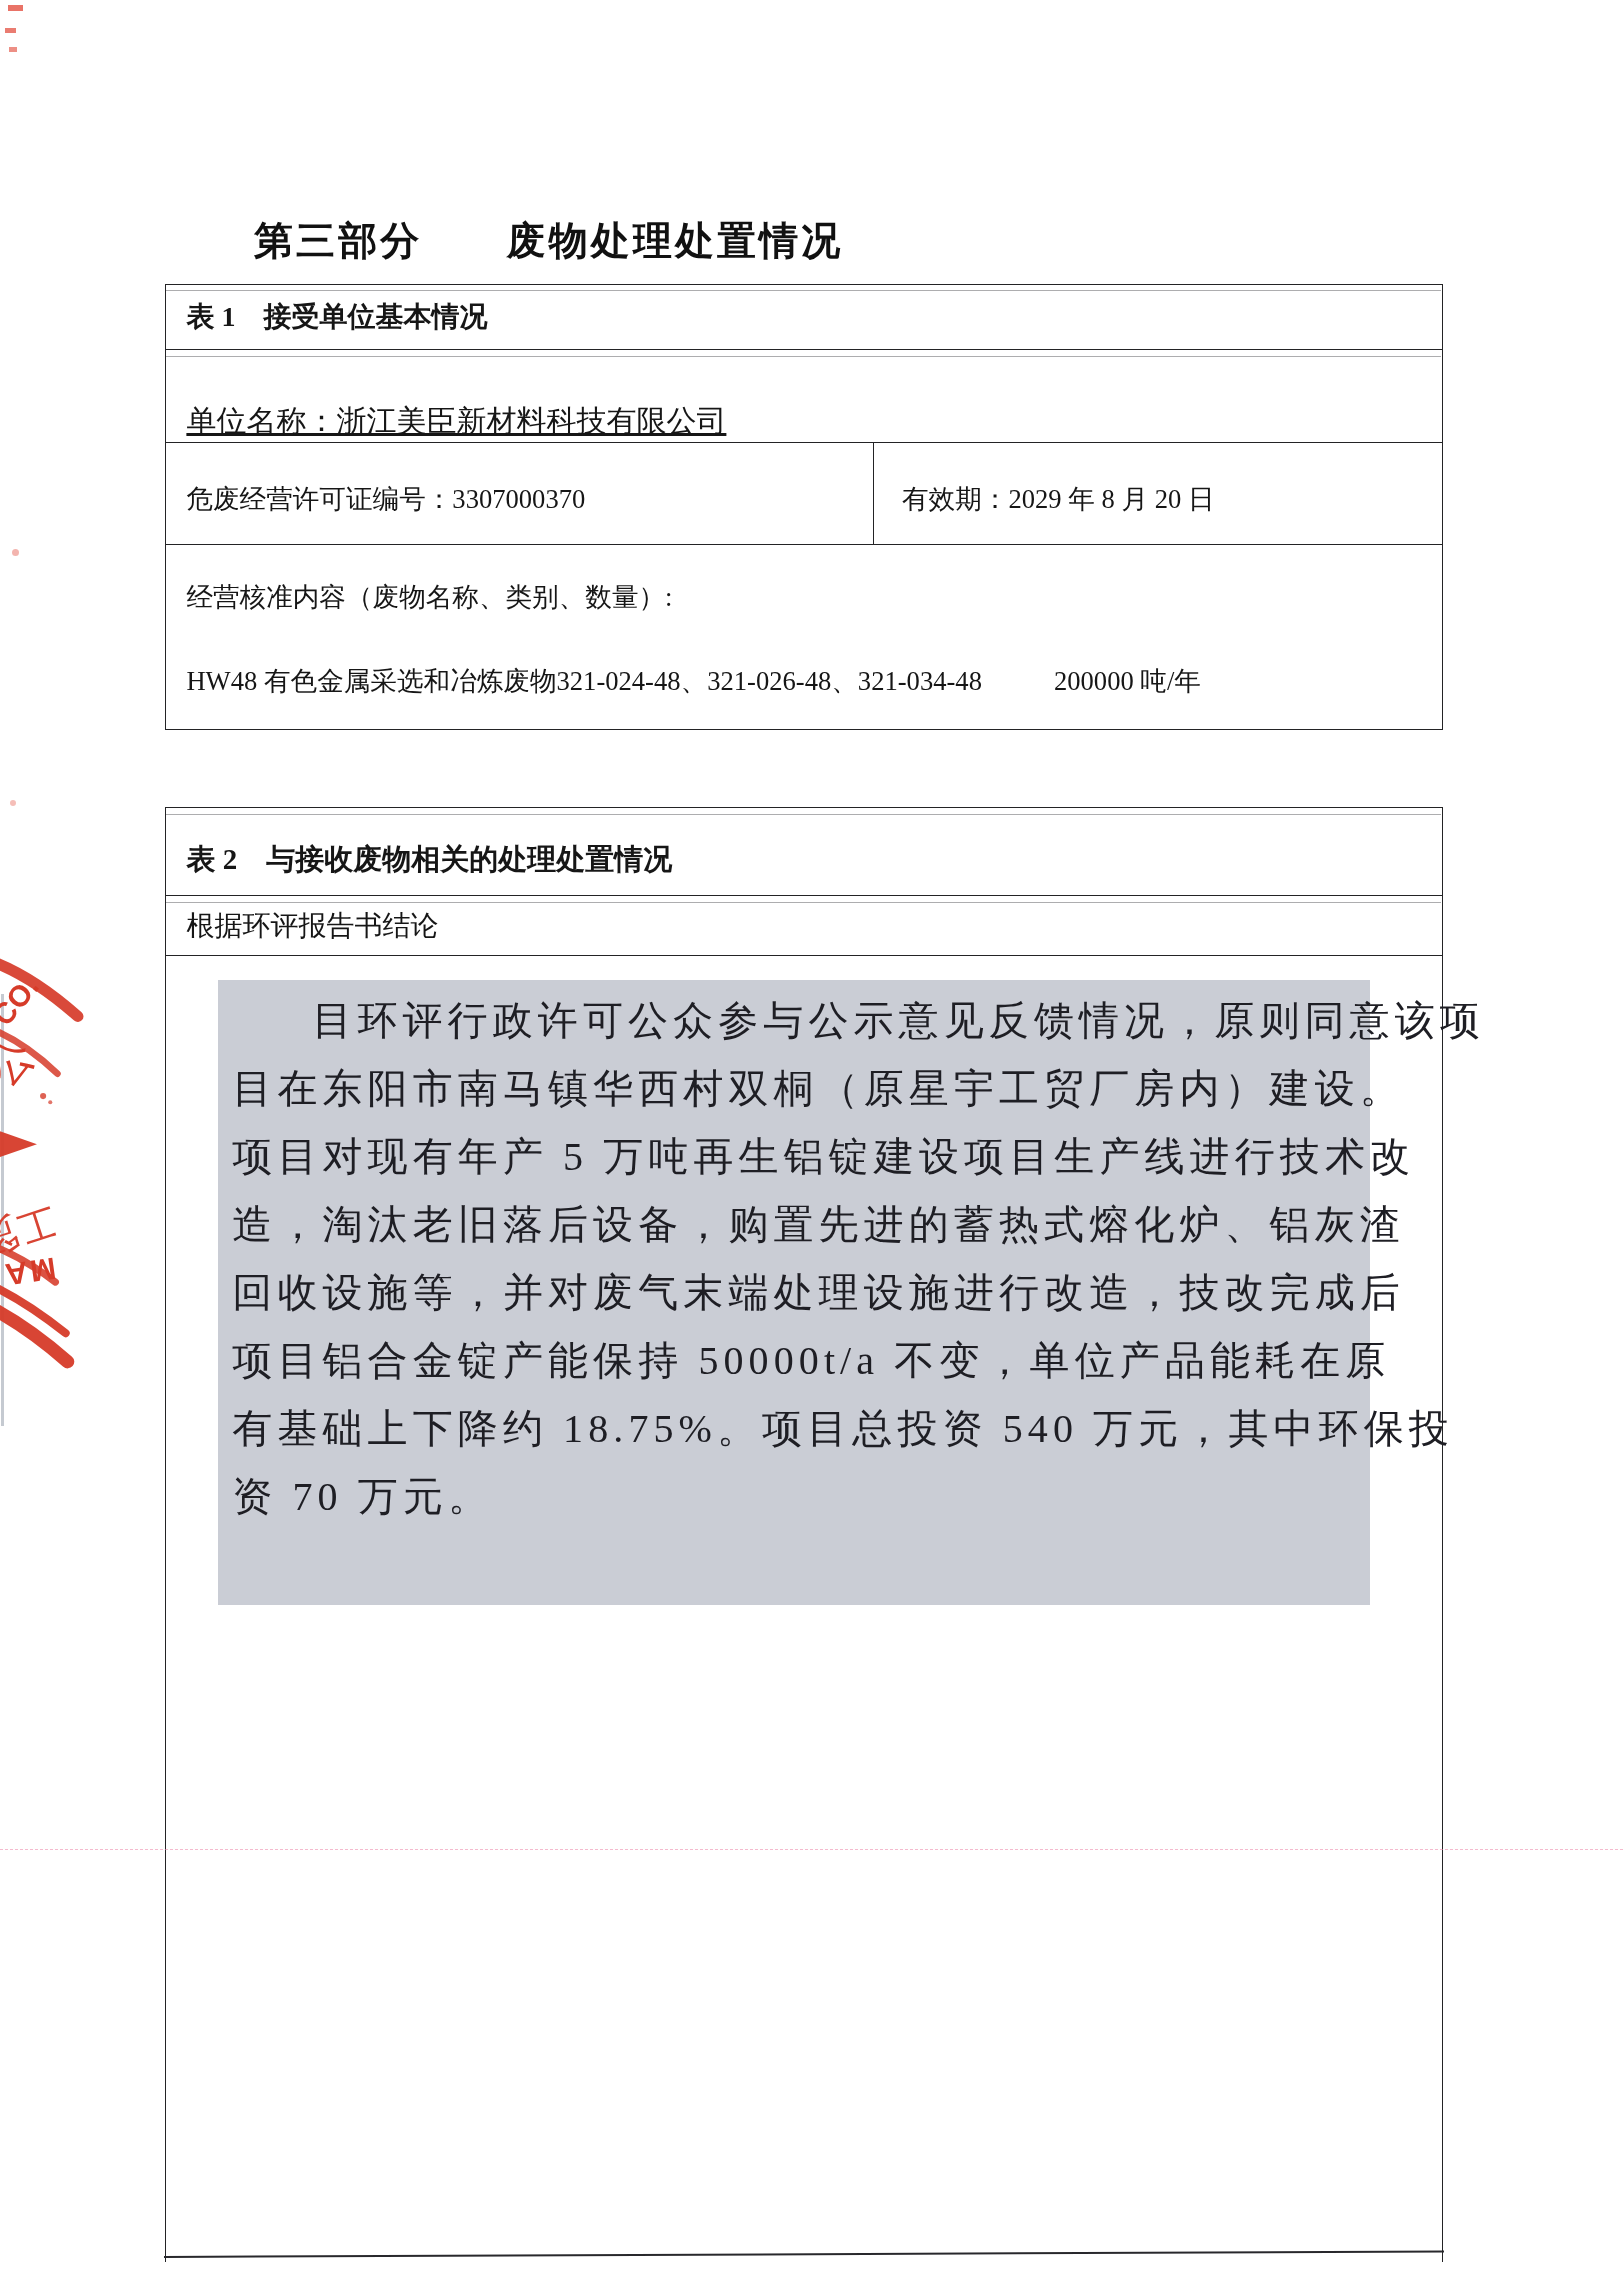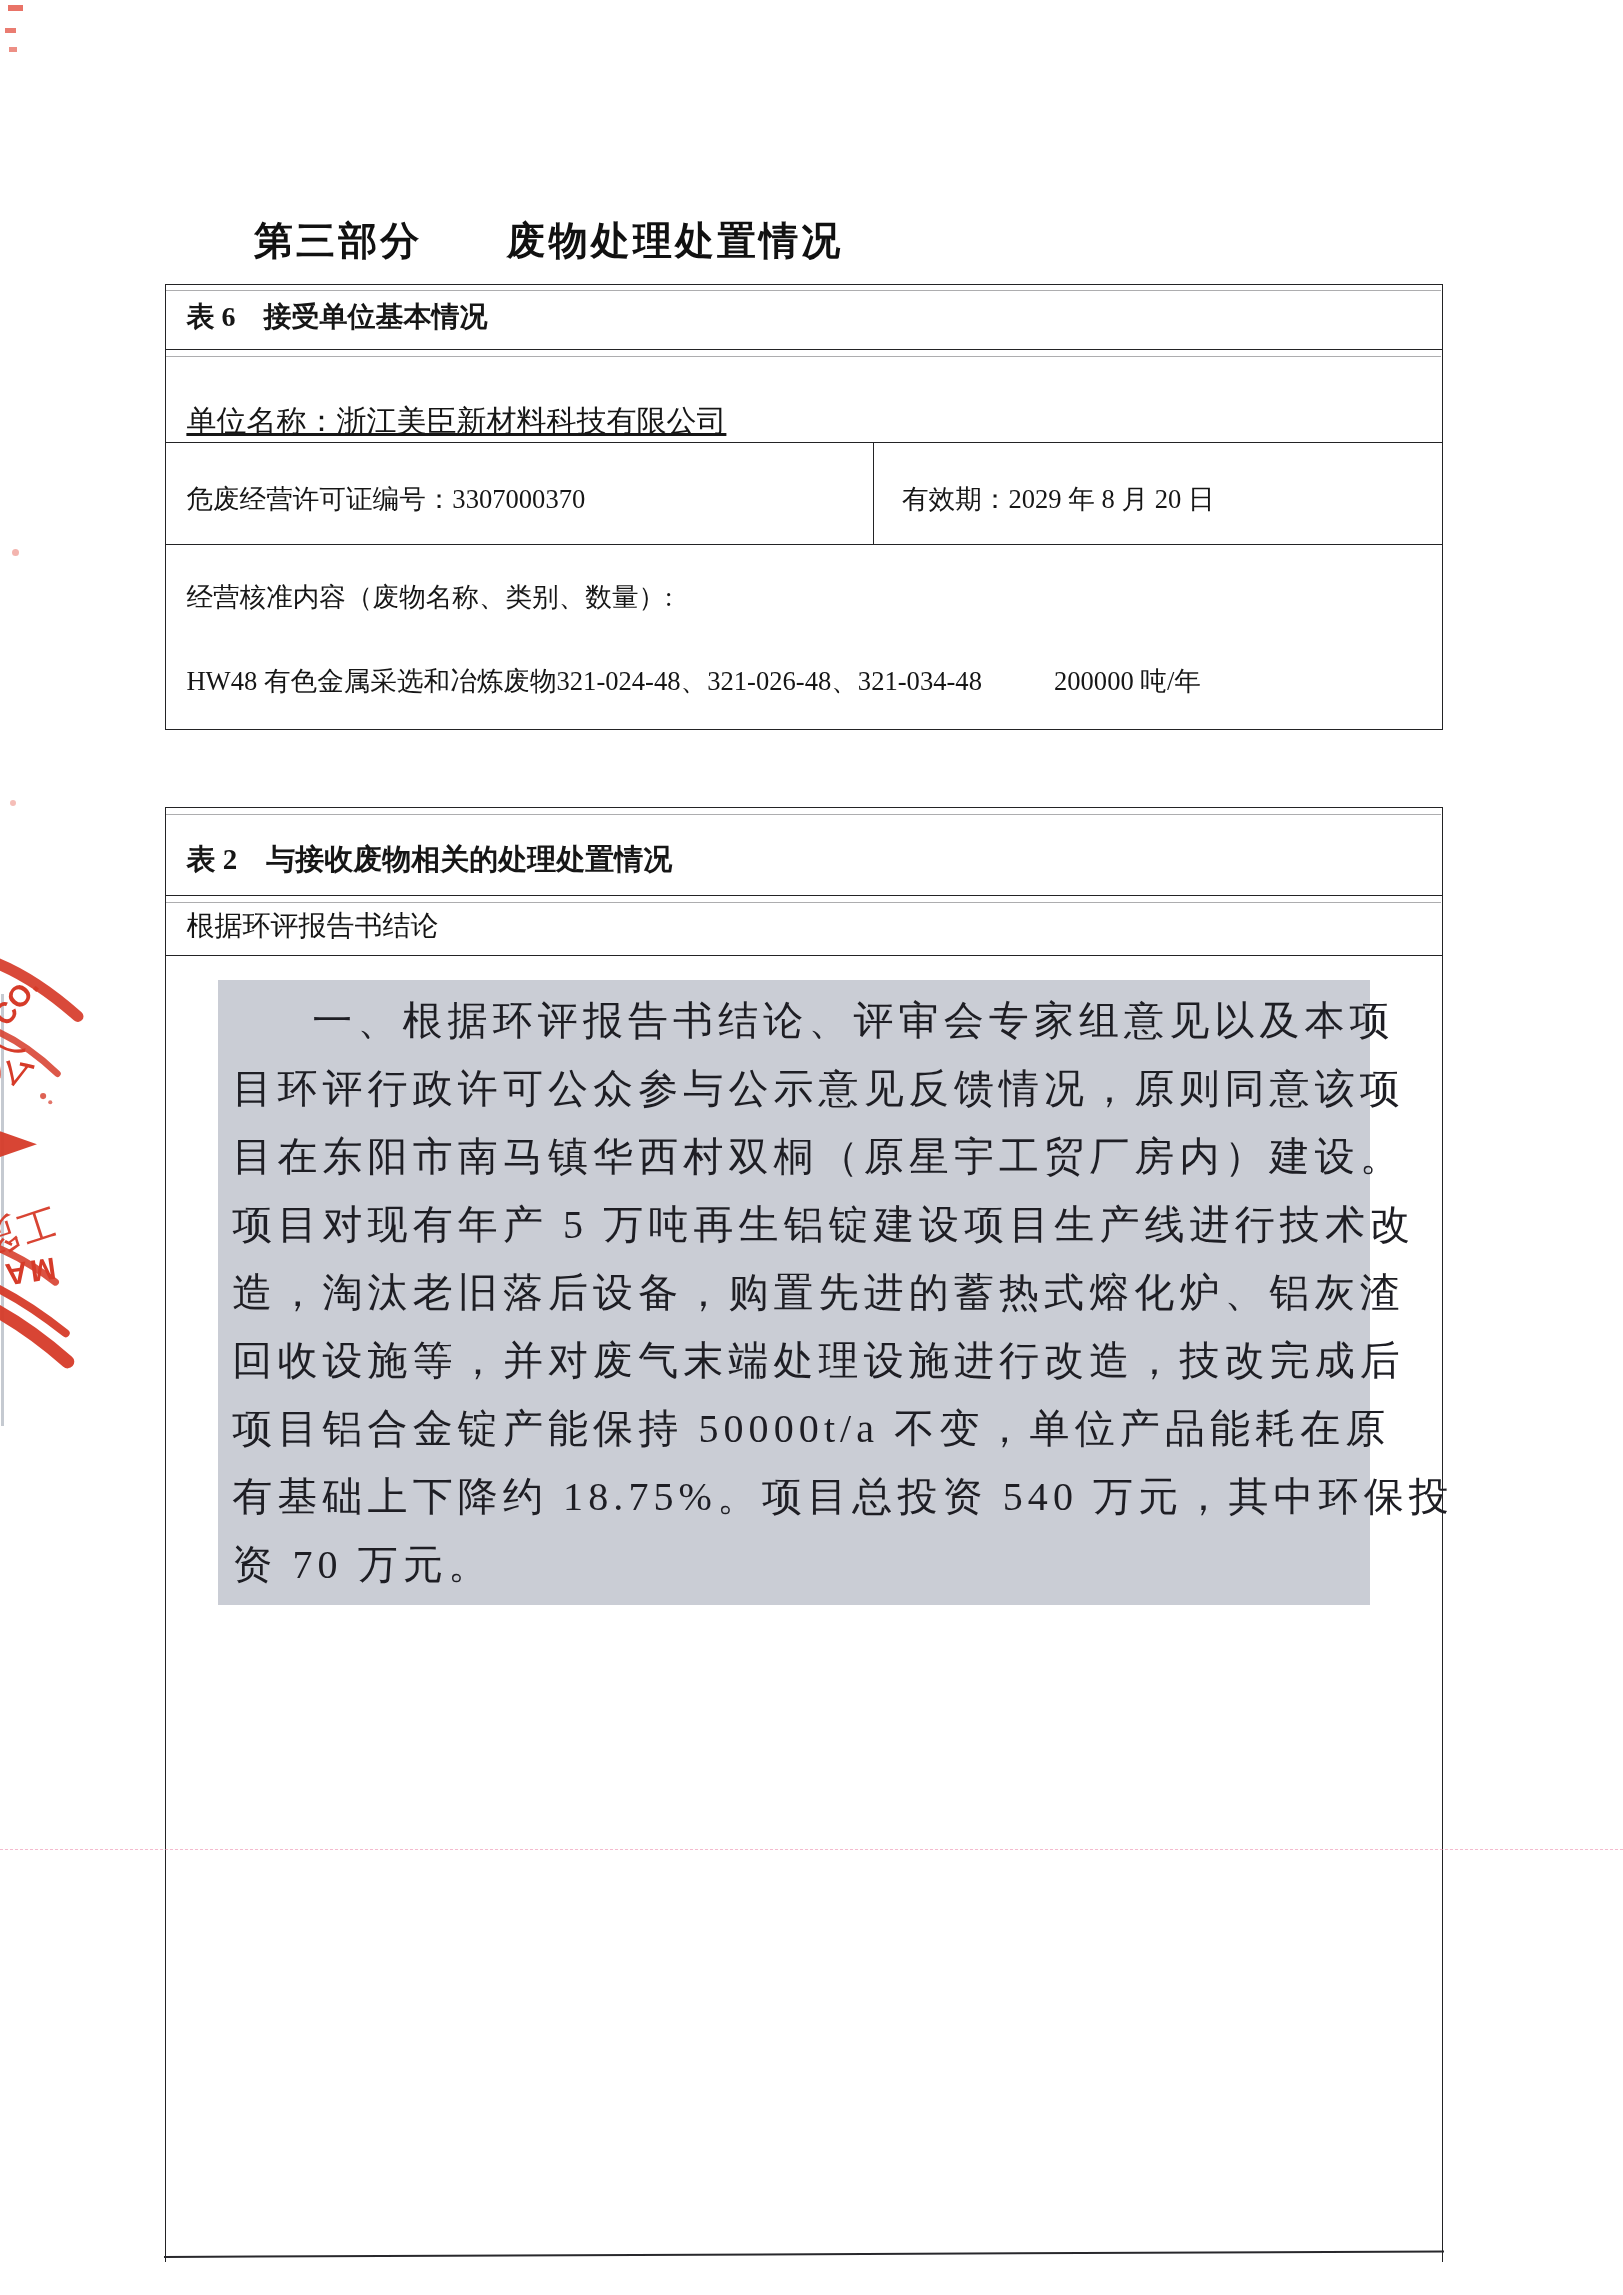--- a/index.html
+++ b/index.html
@@ -71,21 +71,21 @@
 </style>
 </head>
 <body>
 
 <div class="page">
 
   <h1 class="doc-title">第三部分　　废物处理处置情况</h1>
 
   <section class="tbl t1">
     <div class="row t1-r1">
-      <span>表 6　接受单位基本情况</span>
+      <span>表 1　接受单位基本情况</span>
     </div>
     <div class="row t1-r2 bt">
       <span>单位名称：浙江美臣新材料科技有限公司</span>
     </div>
     <div class="row t1-r3 bt">
       <div class="t1-r3-left">
         <span>危废经营许可证编号：3307000370</span>
       </div>
       <div class="t1-r3-right">
         <span>有效期：2029 年 8 月 20 日</span>
@@ -104,21 +104,20 @@
   <section class="tbl t2">
     <div class="row t2-r1">
       <span>表 2　与接收废物相关的处理处置情况</span>
     </div>
     <div class="row t2-r2 bt">
       <span>根据环评报告书结论</span>
     </div>
     <div class="t2-body bt">
       <div class="highlight">
         <div>
-            <div class="hl-line">一、根据环评报告书结论、评审会专家组意见以及本项</div>
             <div class="hl-line">目环评行政许可公众参与公示意见反馈情况，原则同意该项</div>
             <div class="hl-line">目在东阳市南马镇华西村双桐（原星宇工贸厂房内）建设。</div>
             <div class="hl-line">项目对现有年产 5 万吨再生铝锭建设项目生产线进行技术改</div>
             <div class="hl-line">造，淘汰老旧落后设备，购置先进的蓄热式熔化炉、铝灰渣</div>
             <div class="hl-line">回收设施等，并对废气末端处理设施进行改造，技改完成后</div>
             <div class="hl-line">项目铝合金锭产能保持 50000t/a 不变，单位产品能耗在原</div>
             <div class="hl-line">有基础上下降约 18.75%。项目总投资 540 万元，其中环保投</div>
             <div class="hl-line">资 70 万元。</div>
           </div>
       </div>

